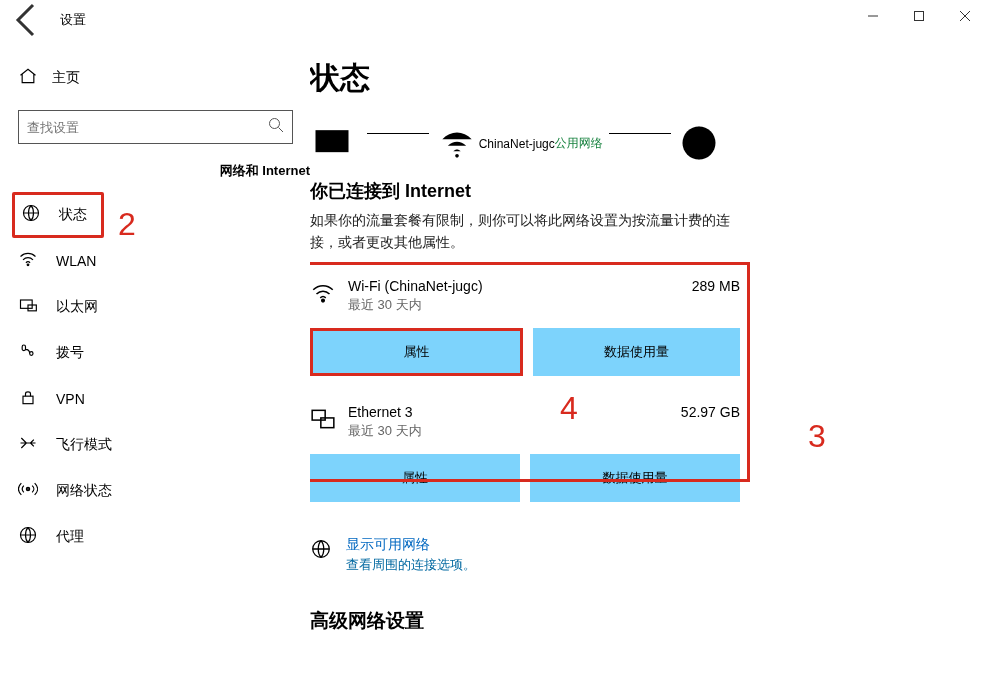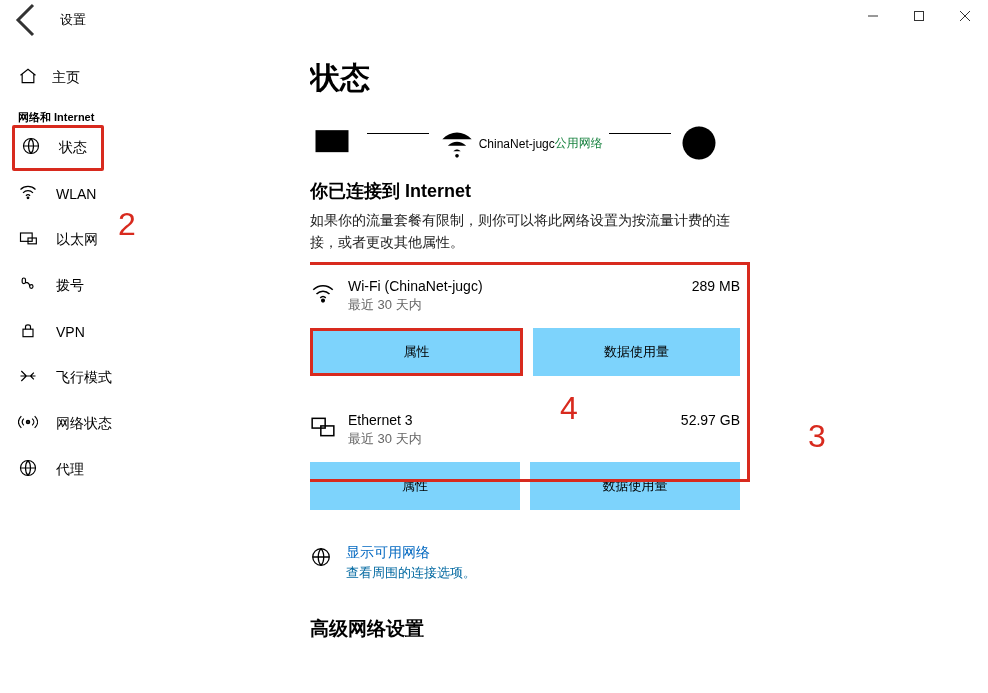--- a/index.html
+++ b/index.html
@@ -60,21 +60,23 @@
       padding: 0 8px;
       margin-bottom: 18px;
     }
     .search-input {
       flex: 1; border: none; outline: none;
       font-size: 13px; background: transparent;
       font-family: inherit;
     }
     .search-icon { width: 16px; color: #555; }
     .category-title {
-      font-size: 11px; font-weight: 700;
+      font-size: 13px; font-weight: 700;
+      margin-bottom: 12px;
+      text-align: right;
     }
     .nav-item {
       display: flex; align-items: center;
       height: 46px;
       padding-left: 0;
     }
     .nav-item .icon {
       width: 20px; text-align: center;
       margin-right: 18px;
       font-size: 16px;
@@ -217,20 +219,29 @@
   <div class="sidebar">
     <div class="home-row">
       <span class="icon">
         <svg viewBox="0 0 24 24">
             <path d="M3 11 L12 4 L21 11 M5 10 V20 H19 V10"></path>
           </svg>
       </span>
       <span class="home-label">主页</span>
     </div>
 
+    <div class="search-wrap">
+      <input class="search-input" placeholder="查找设置" style="">
+      <span class="search-icon">
+        <svg viewBox="0 0 16 16">
+            <circle cx="6.5" cy="6.5" r="5" stroke="#555" fill="none"></circle>
+            <line x1="10.5" y1="10.5" x2="15" y2="15" stroke="#555"></line>
+          </svg>
+      </span>
+    </div>
 
     <div class="category-title">网络和 Internet</div>
 
     <div class="nav-item nav-status">
       <span class="icon">
         <svg viewBox="0 0 24 24">
             <circle cx="12" cy="12" r="9"></circle>
             <path d="M3 12 H21 M12 3 C8 7 8 17 12 21 M12 3 C16 7 16 17 12 21"></path>
           </svg>
       </span>
@@ -357,21 +368,21 @@
             <div class="net-sub">最近 30 天内</div>
           </div>
           <div class="net-usage">289 MB</div>
         </div>
         <div class="net-buttons">
           <button class="net-btn props-btn-highlight">属性</button>
           <button class="net-btn">数据使用量</button>
         </div>
       </div>
 
-      <div class="net-card" style="padding-top: 36px;">
+      <div class="net-card" style="padding-top: 28px;">
         <div class="net-header">
           <span class="icon">
             <svg viewBox="0 0 24 24">
                 <rect x="2" y="4" width="12" height="9"></rect>
                 <rect x="10" y="11" width="12" height="9"></rect>
               </svg>
           </span>
           <div>
             <div class="net-name">Ethernet 3</div>
             <div class="net-sub">最近 30 天内</div>

